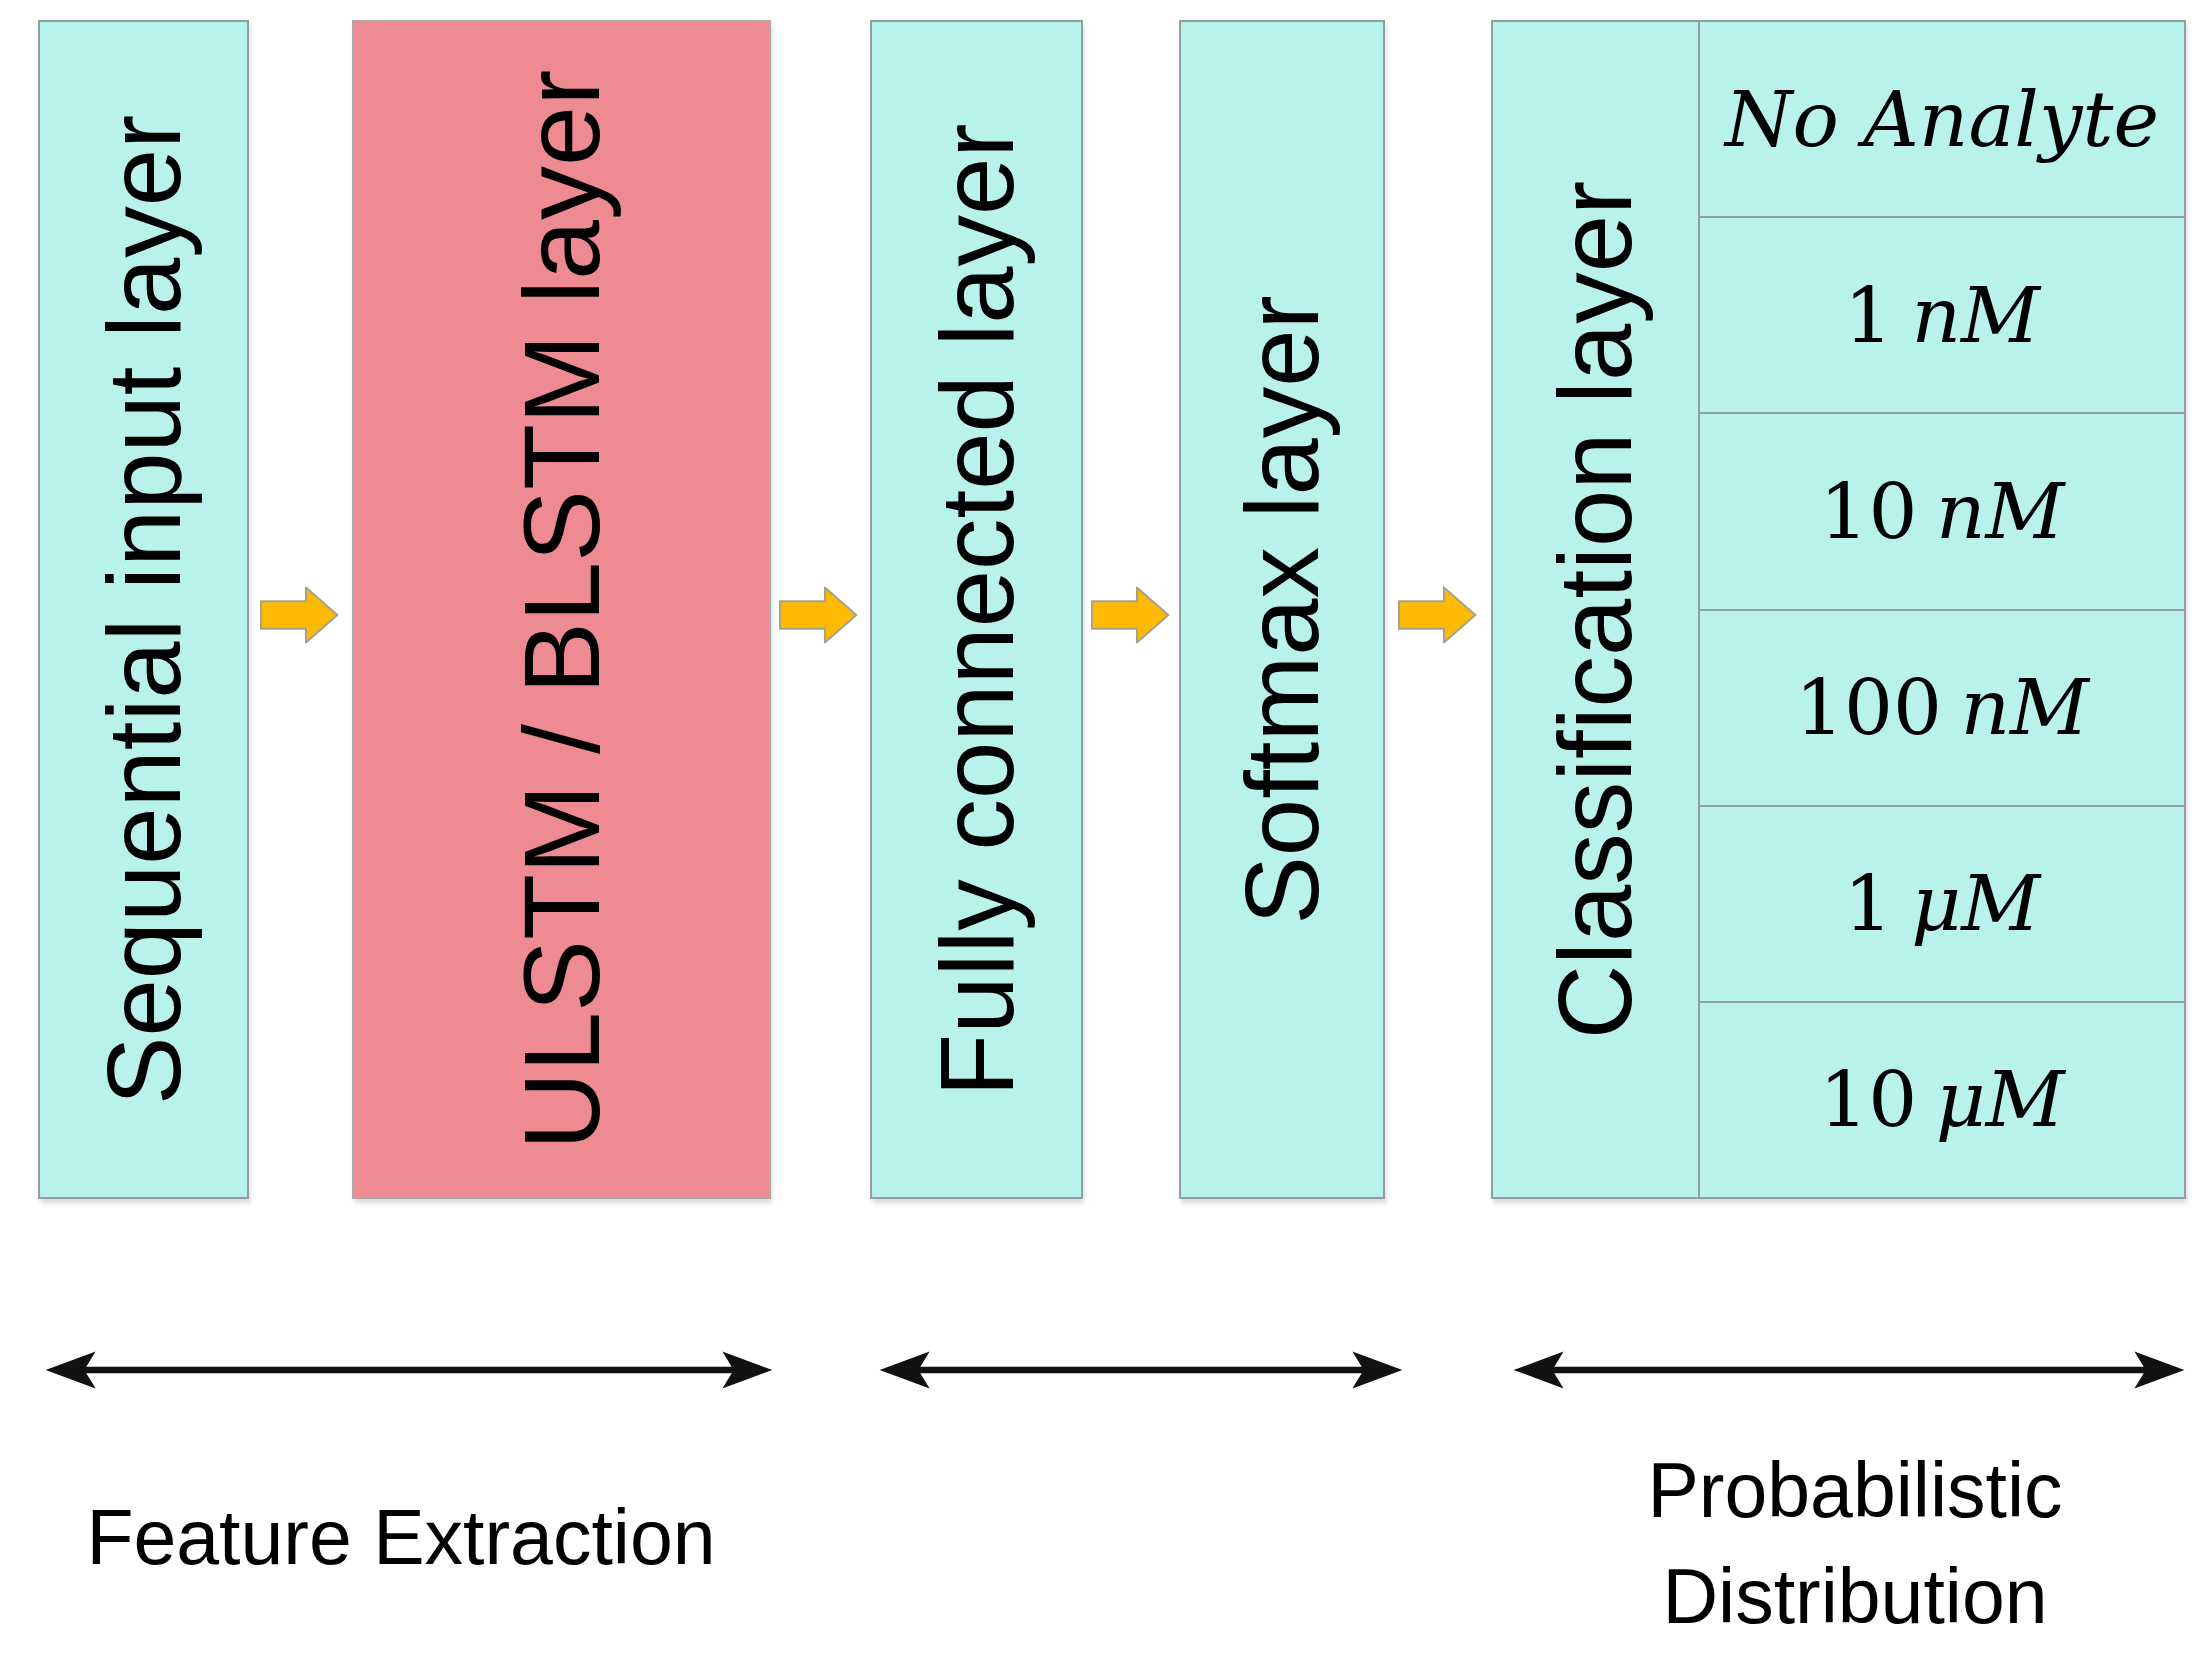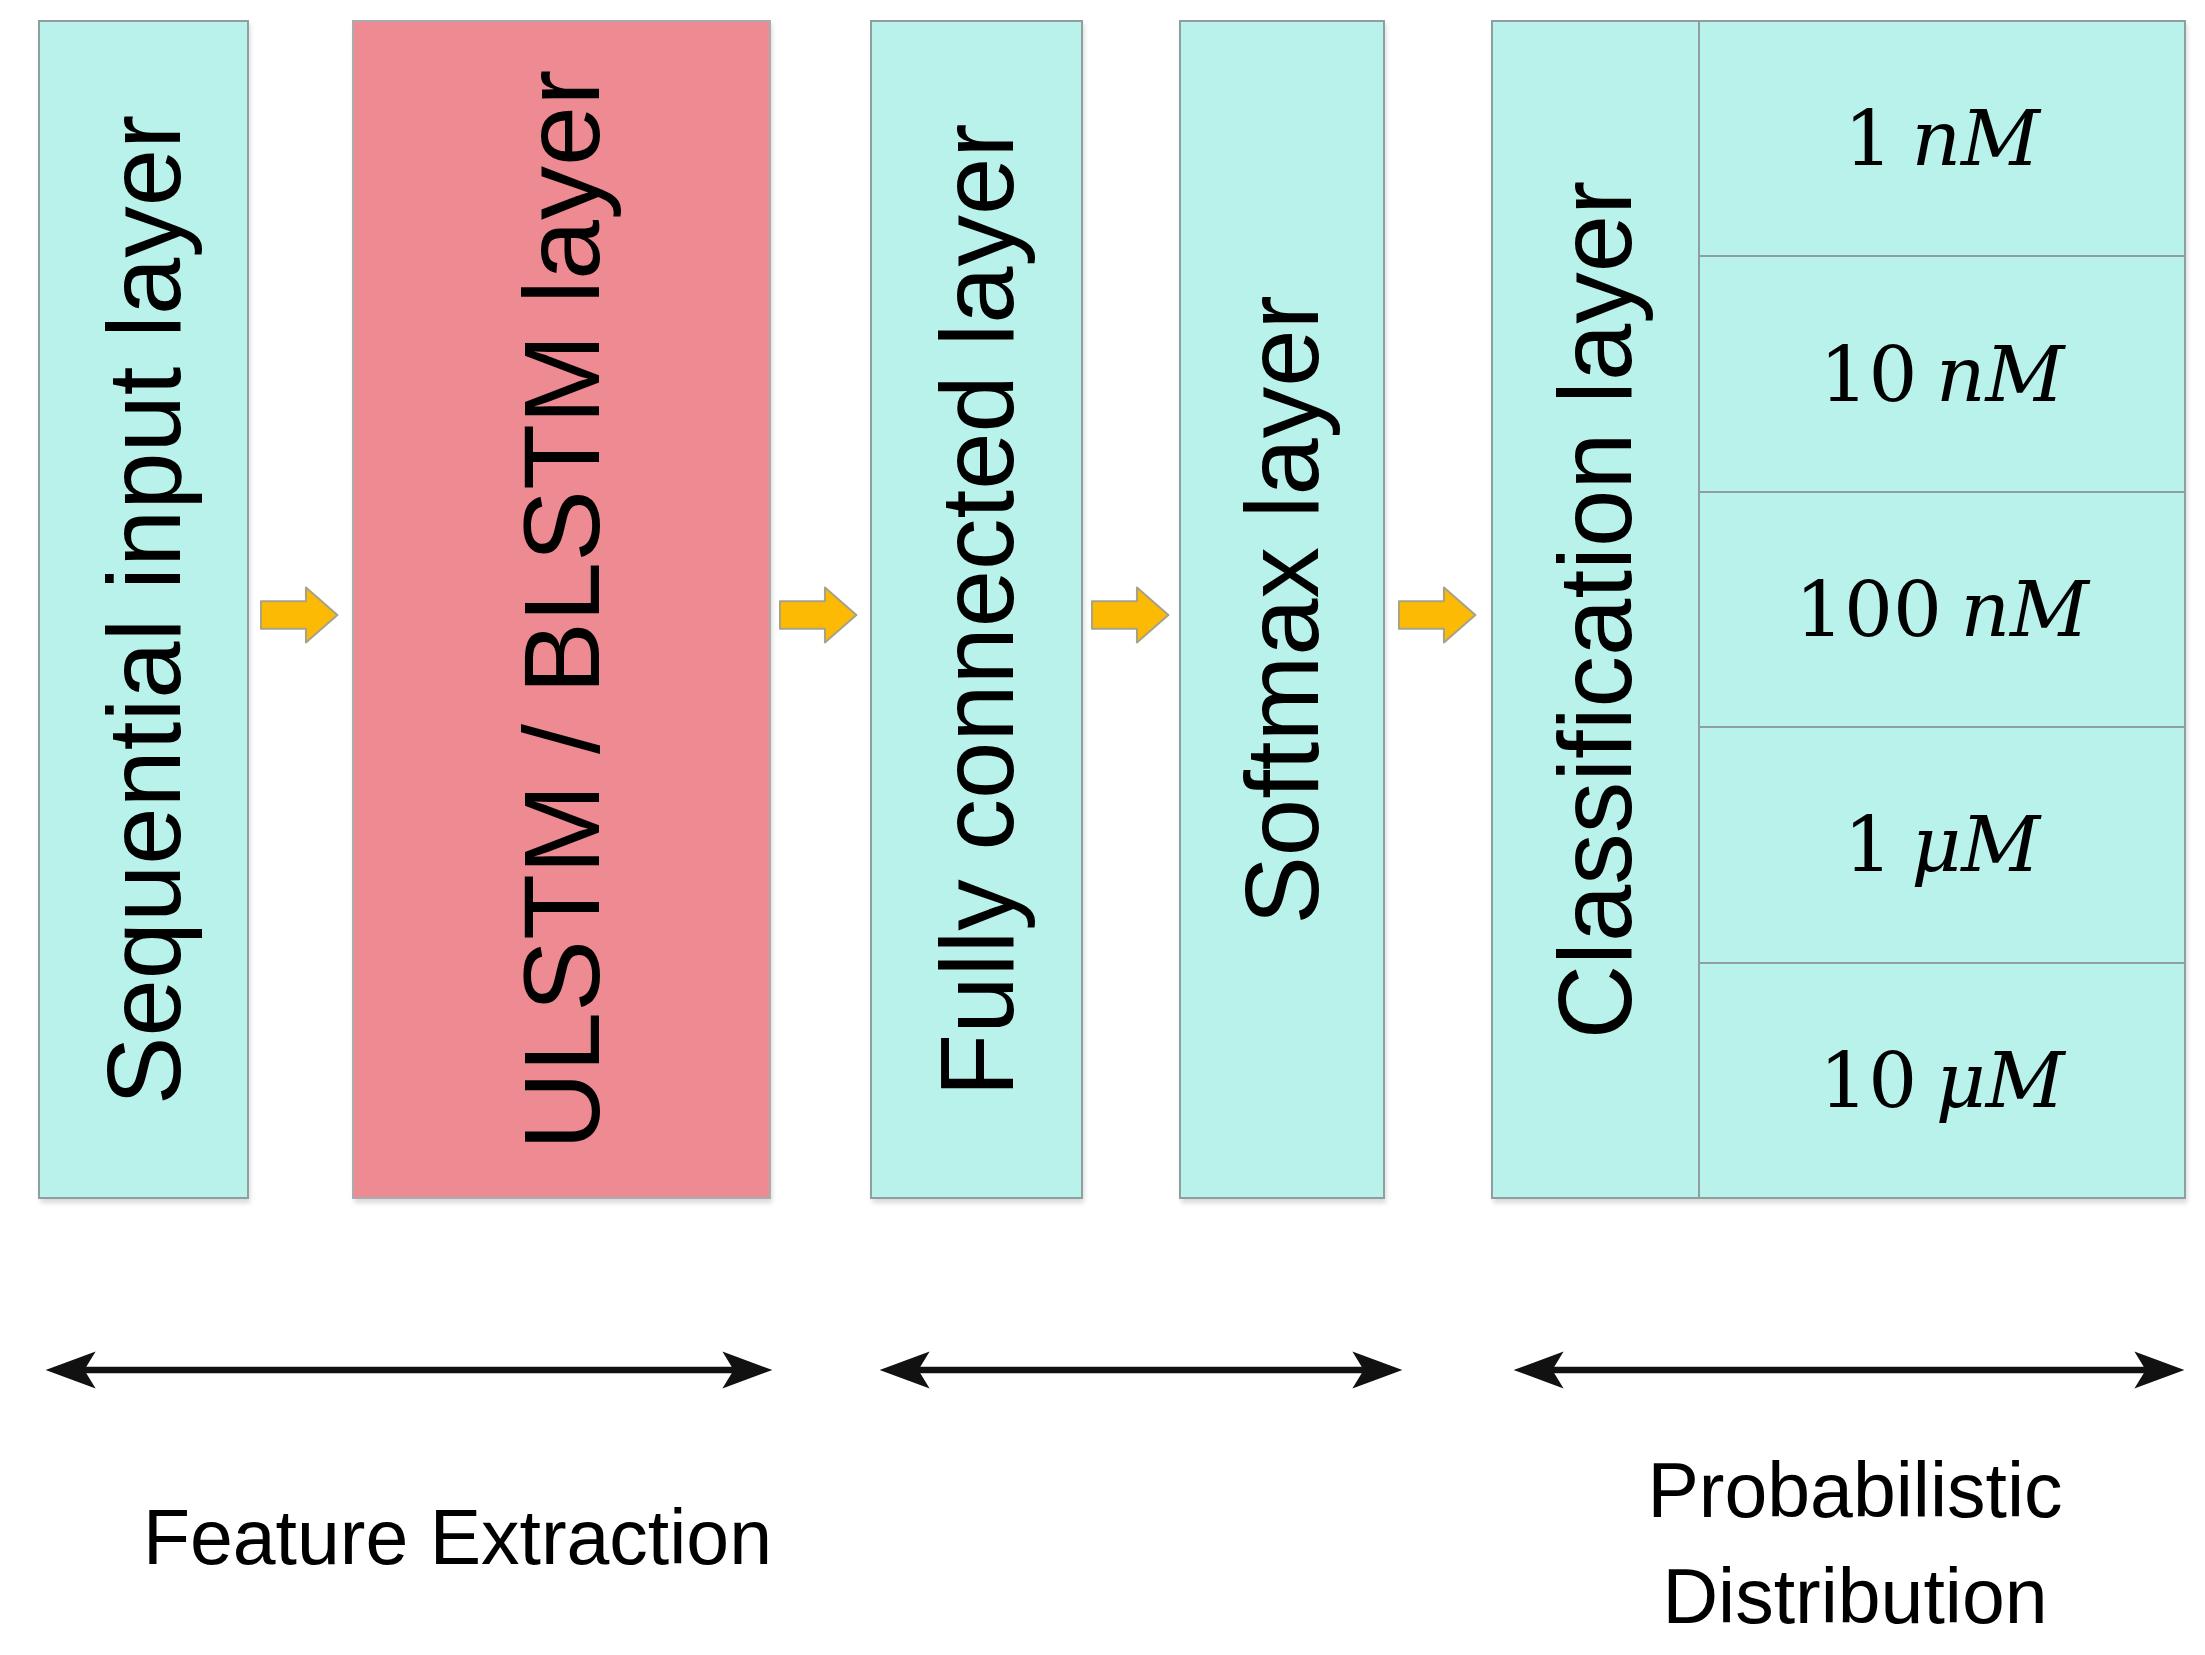--- a/index.html
+++ b/index.html
@@ -58,20 +58,24 @@
 
   <div class="layer-box cyan" style="left:1179px;width:206px;">
     <div class="vlabel">Softmax layer</div>
   </div>
 
   <div class="layer-box cyan" style="left:1491px;width:695px;">
     <div class="vlabel box5-vlabel">Classification layer</div>
 
     <div class="cls-col">
       <div class="cls-cell">
+        <span class="cls-upright"></span>
+        <span class="cls-italic">No Analyte</span>
+      </div>
+      <div class="cls-cell">
         <span class="cls-upright">1</span>
         <span class="cls-italic">nM</span>
       </div>
       <div class="cls-cell">
         <span class="cls-upright">10</span>
         <span class="cls-italic">nM</span>
       </div>
       <div class="cls-cell">
         <span class="cls-upright">100</span>
         <span class="cls-italic">nM</span>
@@ -109,18 +113,18 @@
     <line x1="42" y1="26" x2="610" y2="26" stroke="#111" stroke-width="8"></line>
     <path d="M2,26 L64,3 L50,26 L64,49 Z" fill="#111"></path>
     <path d="M650,26 L588,3 L602,26 L588,49 Z" fill="#111"></path>
   </svg>
   <svg class="dbl-arrow" style="left:1512px;width:674px;" viewBox="0 0 836 52">
     <line x1="42" y1="26" x2="794" y2="26" stroke="#111" stroke-width="8"></line>
     <path d="M2,26 L64,3 L50,26 L64,49 Z" fill="#111"></path>
     <path d="M834,26 L772,3 L786,26 L772,49 Z" fill="#111"></path>
   </svg>
 
-  <div class="stage-label" style="left:46px;top:1484px;text-align:right;">Feature Extraction</div>
+  <div class="stage-label" style="left:38px;top:1484px;">Feature Extraction</div>
   <div class="stage-label" style="left:1492px;top:1437px;">Probabilistic
 Distribution</div>
 
 </div>
 
 
 </body></html>

